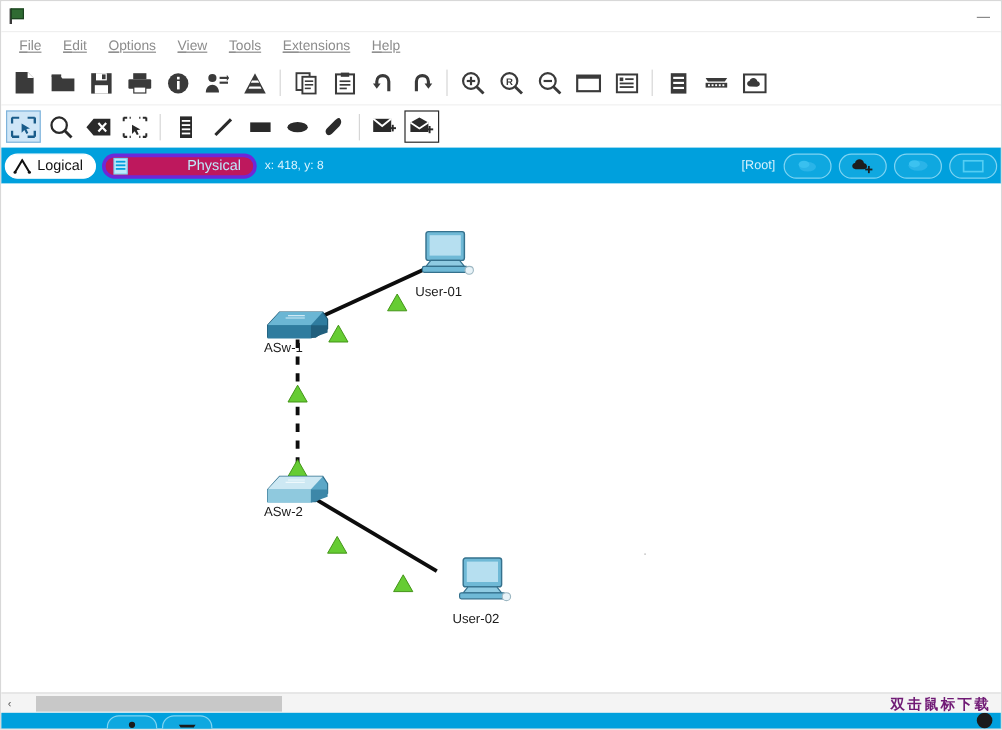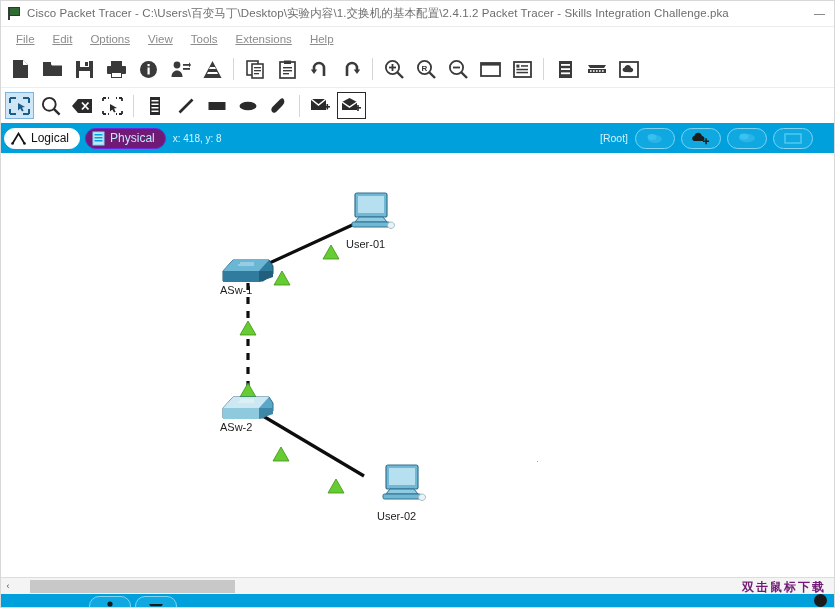--- a/index.html
+++ b/index.html
@@ -179,39 +179,40 @@
     white-space: nowrap;
     box-sizing: border-box;
   }
   .pill-logical {
     background: #ffffff;
     color: #111;
     margin-left: 3px;
     border: 1px solid #ffffff;
   }
   .pill-physical {
-    background: #701a75;
+    background: #be185d;
     color: #bfe9fb;
-    border: 1px solid #6d28d9;
+    border: 3px solid #6d28d9;
     margin-left: 5px;
+    gap: 44px;
   }
   .pill .gl { margin-right: 5px; display:flex; align-items:center; }
   .coords {
     font-size: 10px;
     color: #d9f3fe;
     margin-left: 7px;
     white-space: nowrap;
   }
   .viewbar-right {
     position: absolute;
     right: 0; top: 0;
     height: 30px;
     display: flex;
     align-items: center;
-    padding-right: 20px;
+    padding-right: 2px;
   }
   .root-label {
     font-size: 10.5px;
     color: #d4f1fc;
     margin-right: 4px;
     white-space: nowrap;
   }
   .nav-pill {
     width: 40px; height: 21px;
     border-radius: 11px;
@@ -323,21 +324,20 @@
 </head>
 <body>
 
 <div id="app">
 
   <div class="titlebar">
     <div class="title-icon">
       <div class="pole"></div>
       <div class="flag"></div>
     </div>
-    <div class="title-text">Cisco Packet Tracer - C:\Users\百变马丁\Desktop\实验内容\1.交换机的基本配置\2.4.1.2 Packet Tracer - Skills Integration Challenge.pka</div>
     <div class="win-controls">
       <div class="win-btn">
           <span class="minbar"></span>
         </div>
     </div>
   </div>
 
   <div class="menubar">
     <div class="menu-item"><span class="mn">F</span><span>ile</span></div>
     <div class="menu-item"><span class="mn">E</span><span>dit</span></div>

